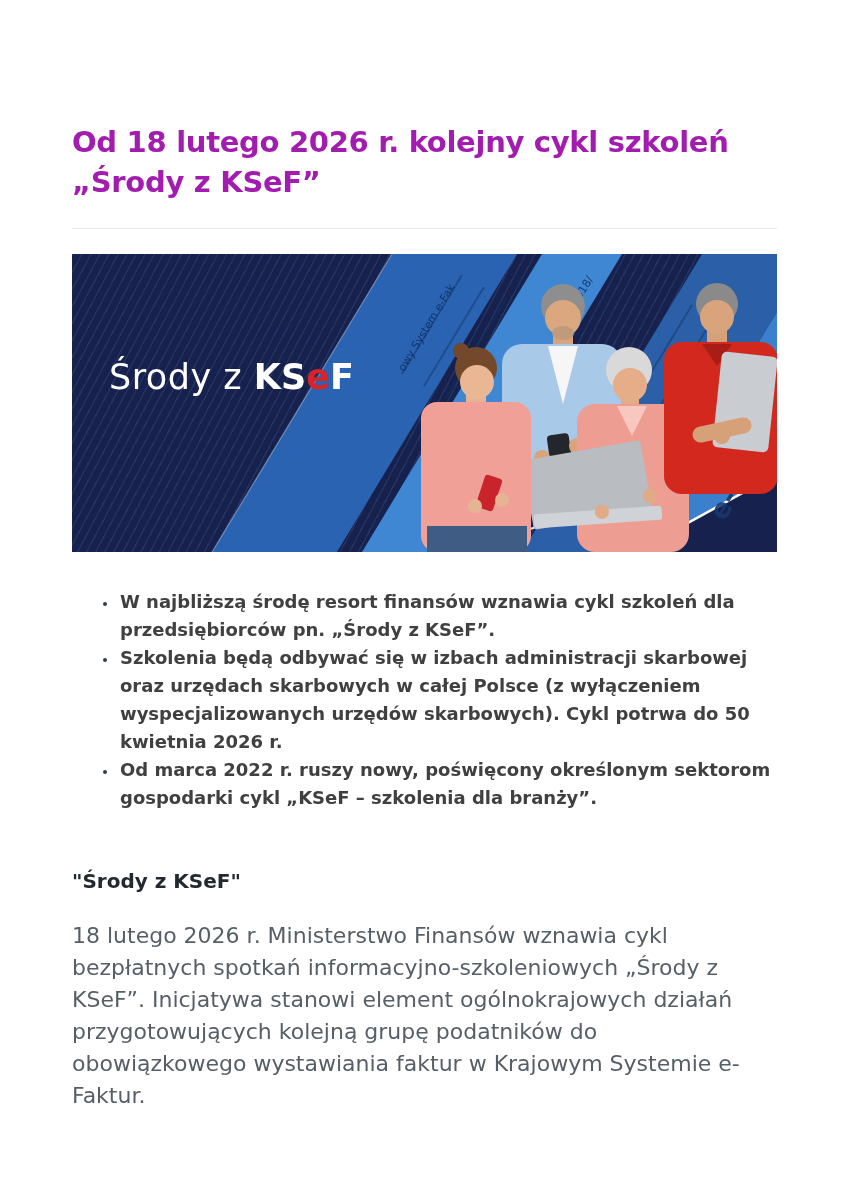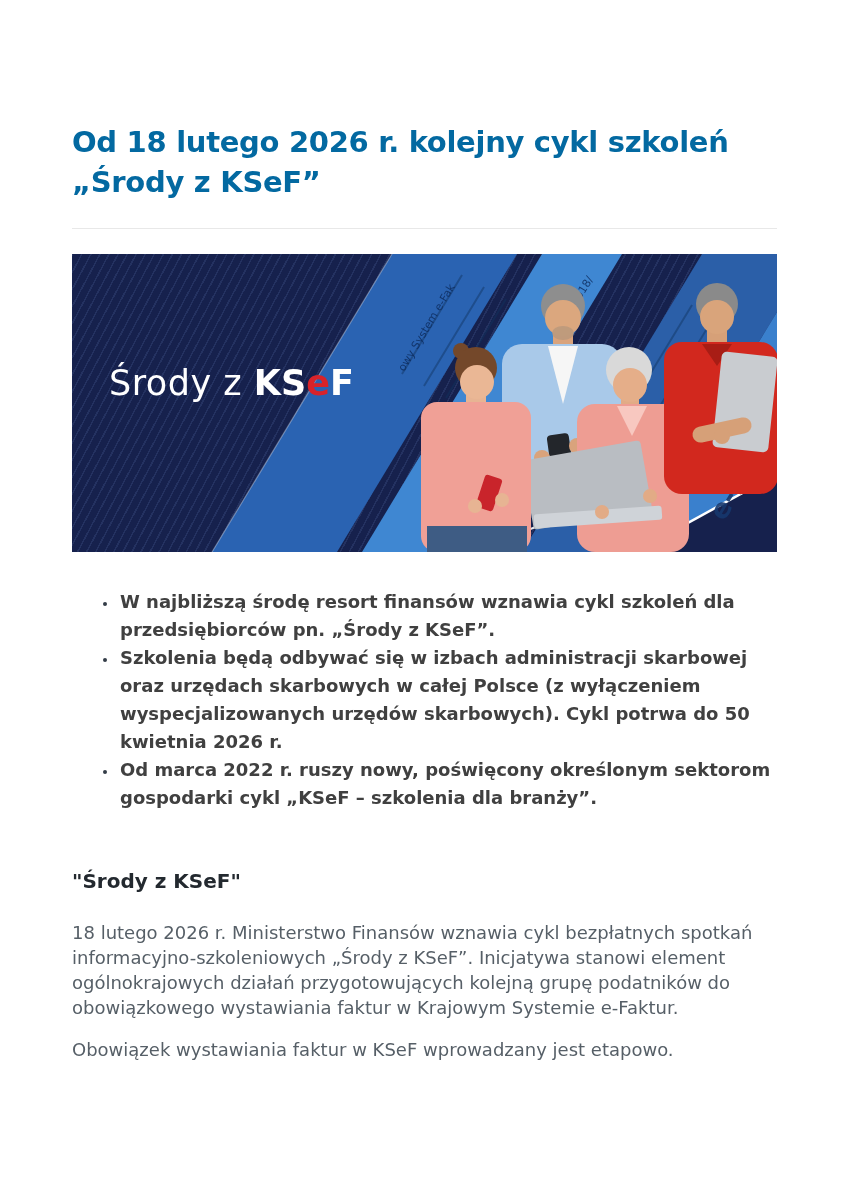--- a/index.html
+++ b/index.html
@@ -6,38 +6,38 @@
   body{
     width:849px;height:1200px;overflow:hidden;
     font-family:"DejaVu Sans","Liberation Sans",sans-serif;
     -webkit-font-smoothing:antialiased;
   }
   .content{width:705px;padding:122px 72px 0 72px;}
 
   h1.page-title{
     margin:0 0 26px 0;
     font-size:29px;line-height:40px;font-weight:700;
-    color:#0369a1;letter-spacing:-0.3px;
+    color:#a21caf;letter-spacing:-0.3px;
   }
   hr.divider{
     border:none;border-top:1px solid #e8e8e8;margin:0 0 25px 0;
   }
 
   
   figure.hero{
     position:relative;margin:0 0 36px 0;width:705px;height:298px;
     background-color:#16214d;
     background-image:repeating-linear-gradient(118deg,
       rgba(120,150,215,0.14) 0px, rgba(120,150,215,0.14) 1.5px,
       transparent 1.5px, transparent 8px);
     overflow:hidden;
   }
   .hero svg{position:absolute;inset:0;display:block;}
   .hero-title{
-    position:absolute;left:37px;top:106px;z-index:5;
+    position:absolute;left:37px;top:100px;z-index:5;
     font-size:35px;line-height:46px;color:#ffffff;letter-spacing:0.5px;
     font-weight:400;white-space:nowrap;
   }
   .hero-title b{font-weight:700;letter-spacing:0;}
   .hero-title .red-e{color:#d8232a;}
 
   
   ul.summary{
     margin:0 0 0 0;padding:0 0 0 46px;list-style:disc;
   }
@@ -46,21 +46,21 @@
     padding-left:2px;
   }
   ul.summary li::marker{color:#333d47;font-size:14px;}
 
   h2.section-heading{
     margin:56px 0 26px 0;
     font-size:20px;line-height:26px;font-weight:700;color:#23292f;
   }
   p.body-text{
     margin:0 0 17px 0;
-    font-size:18px;line-height:25px;font-weight:400;color:#565f67;
+    font-size:22px;line-height:32px;font-weight:400;color:#565f67;
   }
 </style>
 </head>
 <body>
 
 <div class="content">
 
   <h1 class="page-title">Od 18 lutego 2026 r. kolejny cykl szkoleń „Środy z KSeF”</h1>
 
   <hr class="divider">
@@ -153,15 +153,14 @@
 
   <ul class="summary">
     <li>W najbliższą środę resort finansów wznawia cykl szkoleń dla przedsiębiorców pn. „Środy z KSeF”.</li>
     <li>Szkolenia będą odbywać się w izbach administracji skarbowej oraz urzędach skarbowych w całej Polsce (z wyłączeniem wyspecjalizowanych urzędów skarbowych). Cykl potrwa do 50 kwietnia 2026 r.</li>
     <li>Od marca 2022 r. ruszy nowy, poświęcony określonym sektorom gospodarki cykl „KSeF – szkolenia dla branży”.</li>
   </ul>
 
   <h2 class="section-heading">"Środy z KSeF"</h2>
 
   <p class="body-text">18 lutego 2026 r. Ministerstwo Finansów wznawia cykl bezpłatnych spotkań informacyjno-szkoleniowych „Środy z KSeF”. Inicjatywa stanowi element ogólnokrajowych działań przygotowujących kolejną grupę podatników do obowiązkowego wystawiania faktur w Krajowym Systemie e-Faktur.</p>
-  <p class="body-text">Obowiązek wystawiania faktur w KSeF wprowadzany jest etapowo.</p>
 
 </div>
 
 </body></html>

